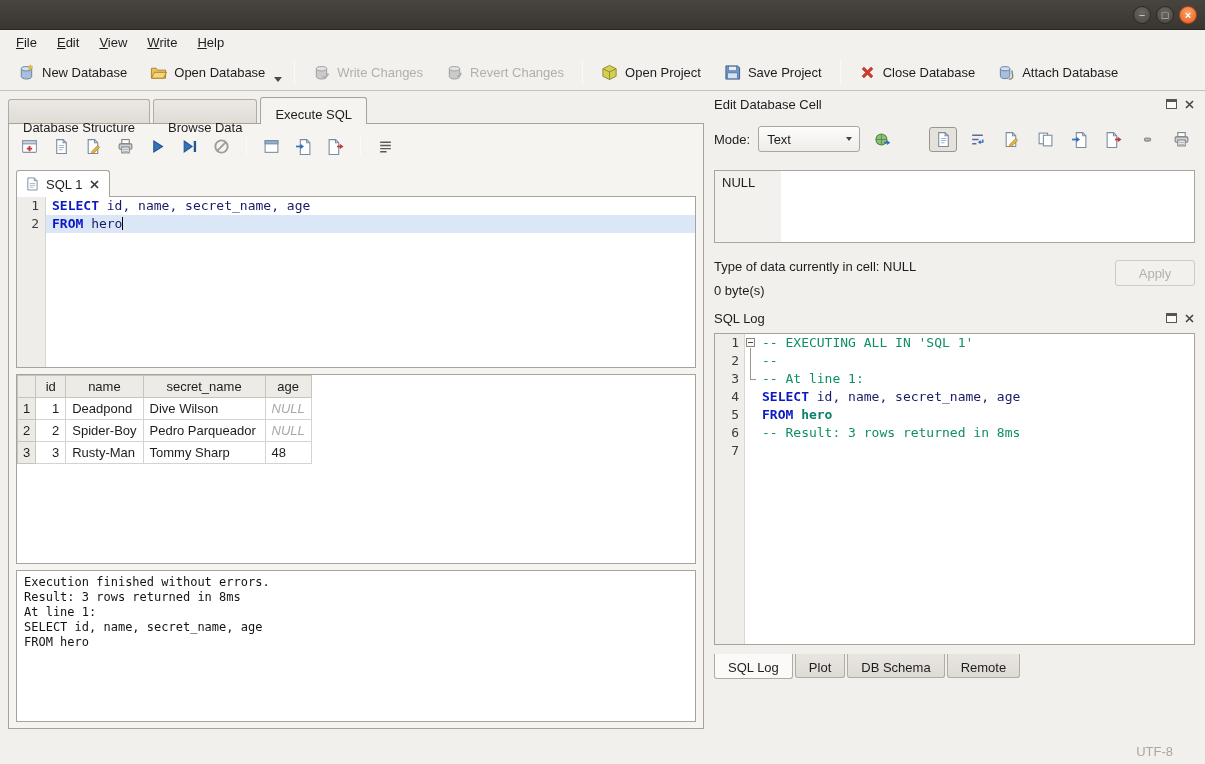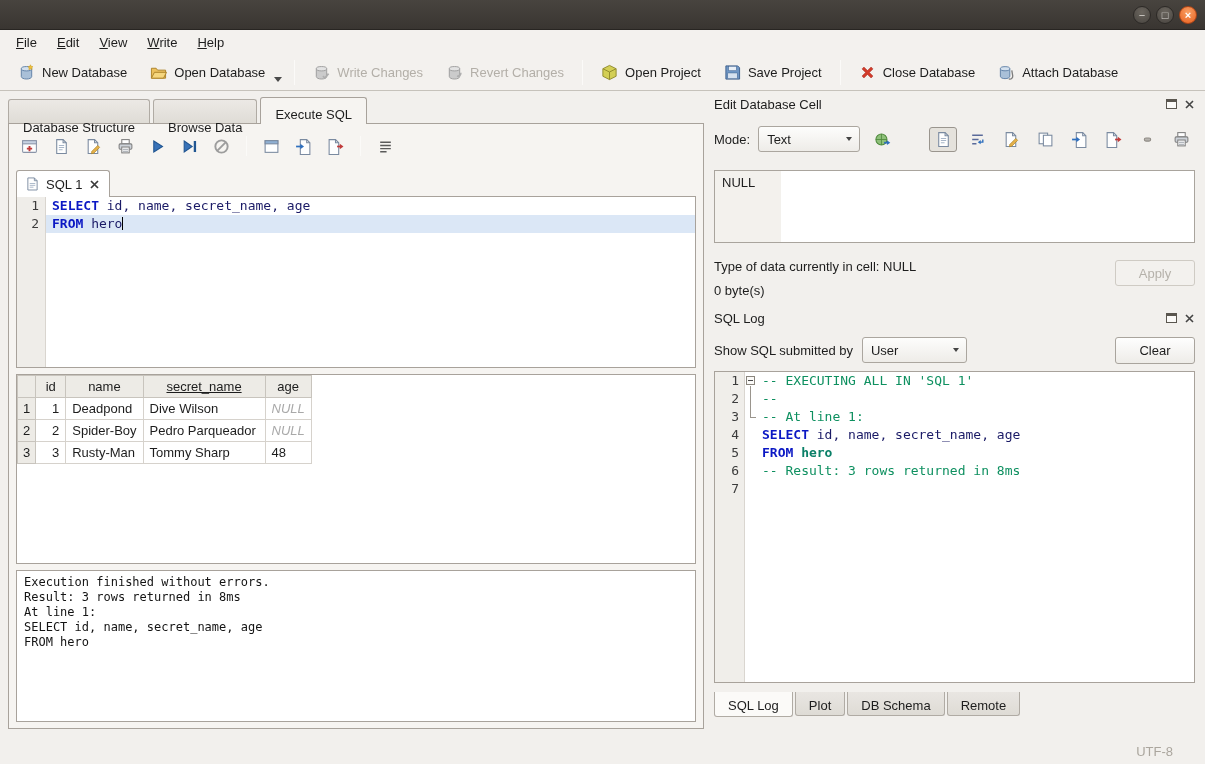--- a/index.html
+++ b/index.html
@@ -352,21 +352,21 @@
           </div>
       </div>
 
       <div class="results-box">
         <table class="results">
           <thead>
             <tr>
               <th class="rownum"></th>
             <th style="min-width: 30px;">id</th>
                 <th style="min-width: 76px;">name</th>
-                <th style="min-width: 122px; text-decoration: underline;">secret_name</th>
+                <th style="min-width: 122px;">secret_name</th>
                 <th style="min-width: 46px;">age</th>
               </tr>
           </thead>
           <tbody>
               <tr>
                 <th class="rownum">1</th>
                 <td class="num">1</td>
                 <td>Deadpond</td>
                 <td>Dive Wilson</td>
                 <td class="null ">NULL</td>
@@ -519,28 +519,20 @@
       <span class="dock-btns">
         <button class="float-btn"></button>
         <button class="dock-close">
           <svg viewBox="0 0 11 11">
               <path d="M2 2l7 7M9 2l-7 7" stroke="#444" stroke-width="1.6"></path>
             </svg>
         </button>
       </span>
     </div>
 
-    <div class="filter-row">
-      <span>Show SQL submitted by</span>
-      <div class="select user-select">
-        <span>User</span>
-        <span class="caret"></span>
-      </div>
-      <button class="clear-btn" style="text-align:center">Clear</button>
-    </div>
 
     <div class="log-box">
       <div class="log-gutter">
           <div class="ln">1</div>
           <div class="ln">2</div>
           <div class="ln">3</div>
           <div class="ln">4</div>
           <div class="ln">5</div>
           <div class="ln">6</div>
           <div class="ln">7</div>

